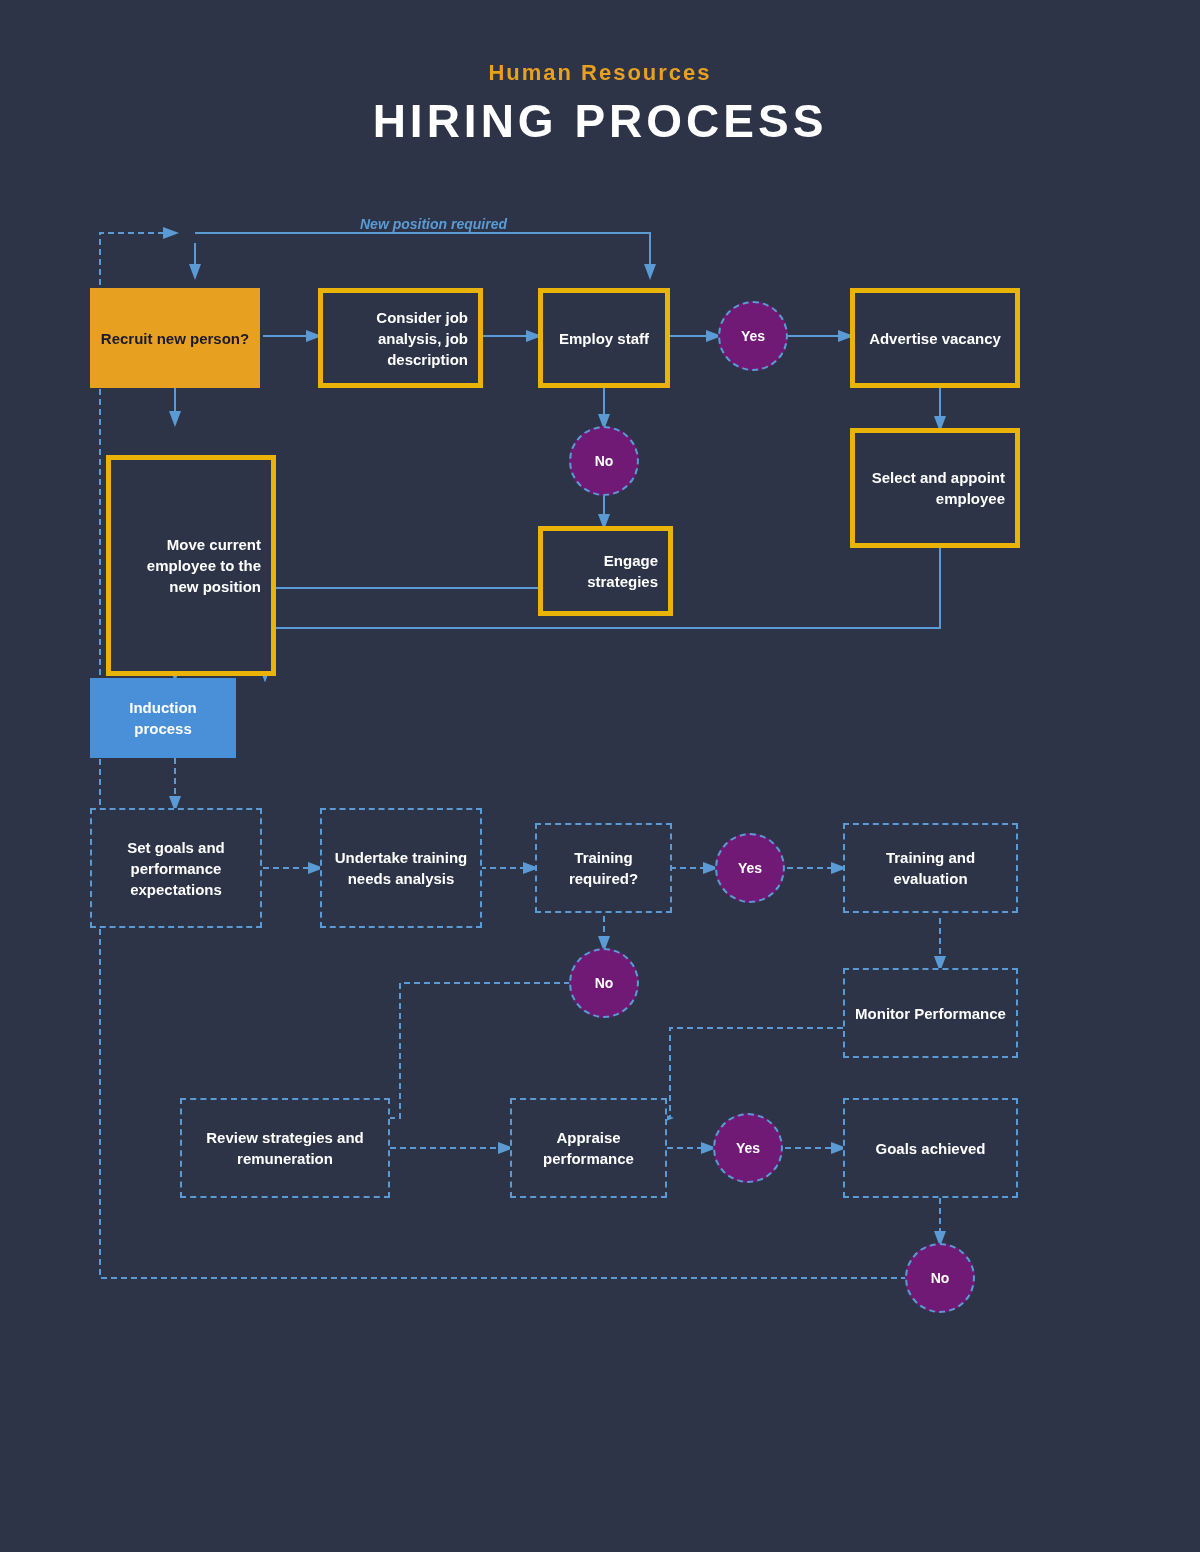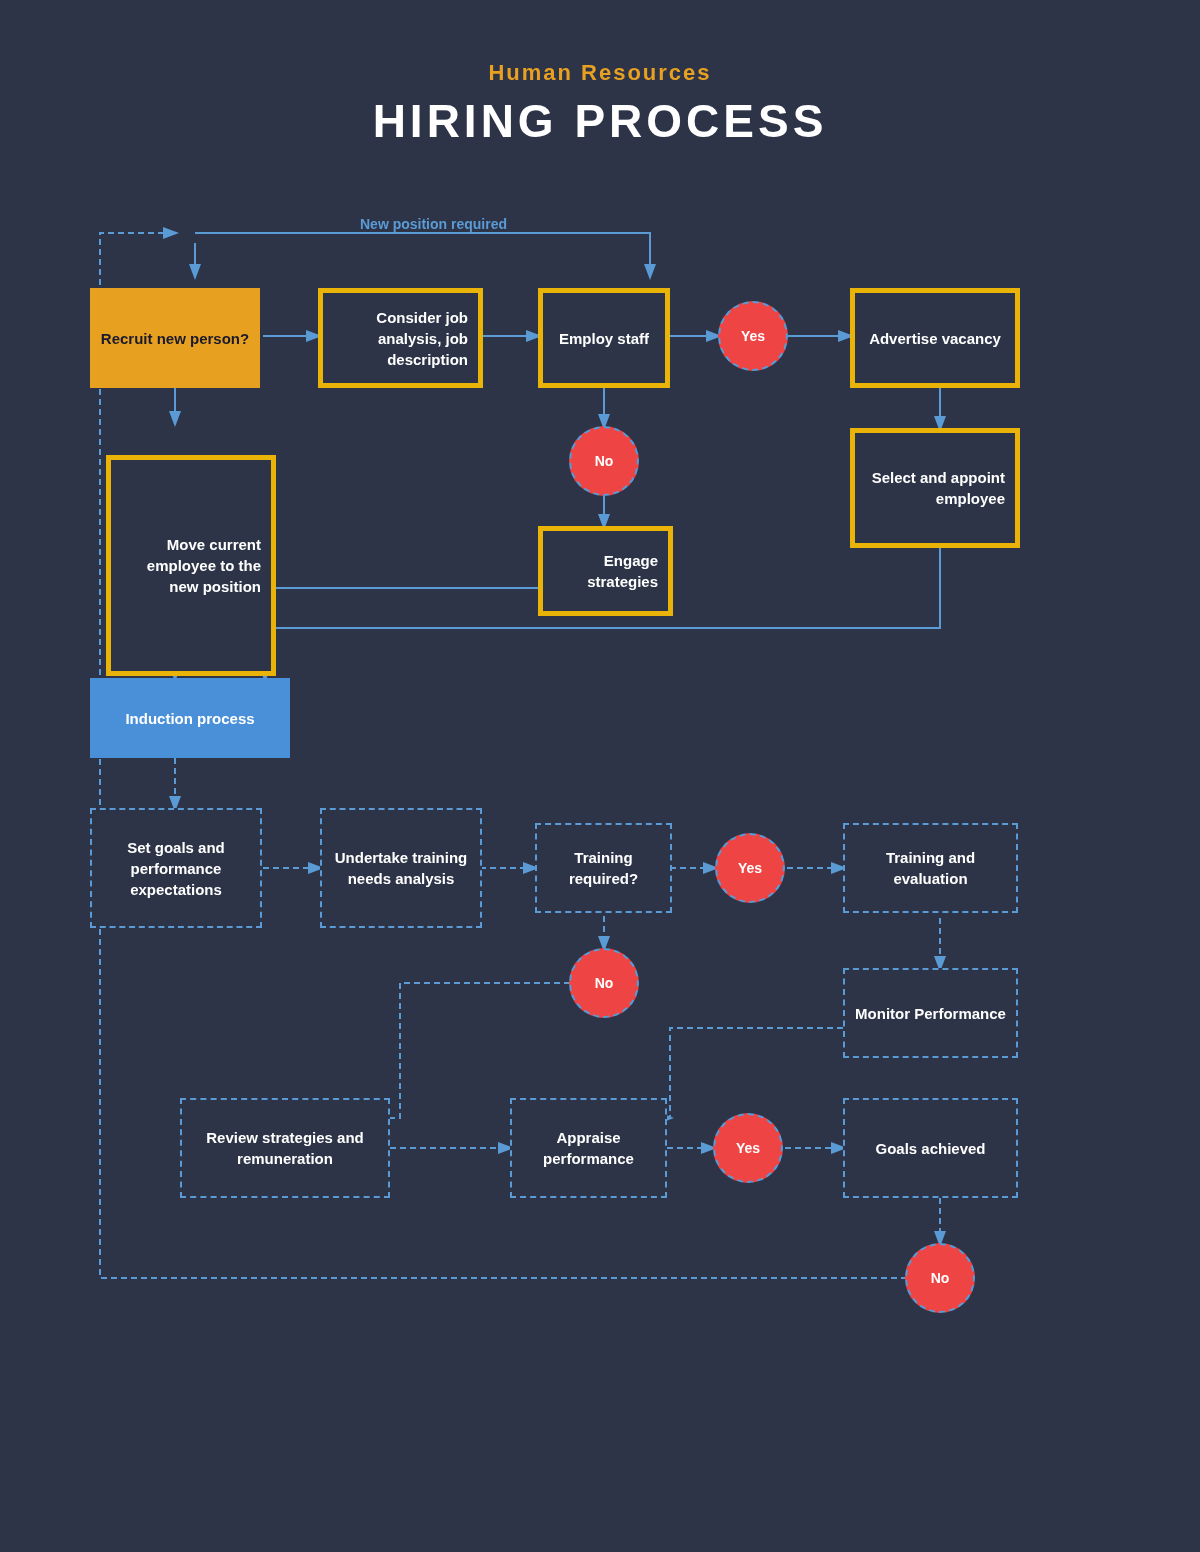--- a/index.html
+++ b/index.html
@@ -75,21 +75,21 @@
       position: absolute;
       display: flex;
       align-items: center;
       justify-content: center;
     }
     .diamond {
       width: 70px;
       height: 70px;
       border-radius: 50%;
       border: 2px dashed #5b9bd5;
-      background-color: #ef4444;
+      background-color: #701a75;
       color: #ffffff;
       display: flex;
       align-items: center;
       justify-content: center;
       font-size: 14px;
       font-weight: bold;
     }
     
     .connectors {
       position: absolute;
@@ -176,21 +176,21 @@
     <line x1="617" y1="960" x2="663" y2="960" stroke="#5b9bd5" stroke-width="2" stroke-dasharray="6,4" marker-end="url(#arrowBlueDash)"></line>
 
     <line x1="735" y1="960" x2="793" y2="960" stroke="#5b9bd5" stroke-width="2" stroke-dasharray="6,4" marker-end="url(#arrowBlueDash)"></line>
 
     <line x1="890" y1="1010" x2="890" y2="1055" stroke="#5b9bd5" stroke-width="2" stroke-dasharray="6,4" marker-end="url(#arrowBlueDash)"></line>
 
     <polyline points="857,1090 50,1090 50,45 125,45" fill="none" stroke="#5b9bd5" stroke-width="2" stroke-dasharray="6,4" marker-end="url(#arrowBlueDash)"></polyline>
 
   </svg>
 
-  <div class="label-text" style="left:310px; top:28px;">New position required</div>
+  <div class="label-text" style="left:310px; top:28px;font-style:italic;">New position required</div>
 
   <div class="box box-yellow" style="left:40px; top:100px; width:170px; height:100px;">
     <span>Recruit new person?</span>
   </div>
 
   <div class="box box-dark" style="left:268px; top:100px; width:165px; height:100px;">
     <span>Consider job analysis, job description</span>
   </div>
 
   <div class="box box-dark" style="left:488px; top:100px; width:132px; height:100px;">
@@ -214,21 +214,21 @@
   </div>
 
   <div class="box box-dark" style="left:800px; top:240px; width:170px; height:120px;">
     <span>Select and appoint employee</span>
   </div>
 
   <div class="box box-dark" style="left:56px; top:235px; width:170px; height:221px;margin-top:32px;">
     <span>Move current employee to the new position</span>
   </div>
 
-  <div class="box box-blue" style="left:40px; top:490px; width:200px; height:80px;align-items:center;">
+  <div class="box box-blue" style="left:40px; top:490px; width:146px; height:80px;align-items:center;">
     <span>Induction process</span>
   </div>
 
   <div class="box box-dashed" style="left:40px; top:620px; width:172px; height:120px;">
     <span>Set goals and performance expectations</span>
   </div>
 
   <div class="box box-dashed" style="left:270px; top:620px; width:162px; height:120px;">
     <span>Undertake training needs analysis</span>
   </div>

